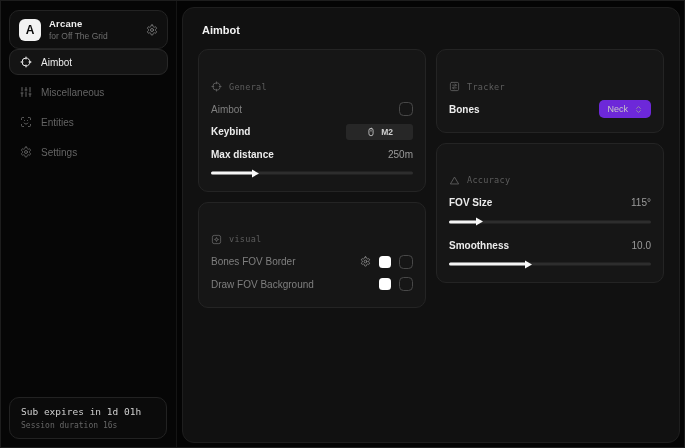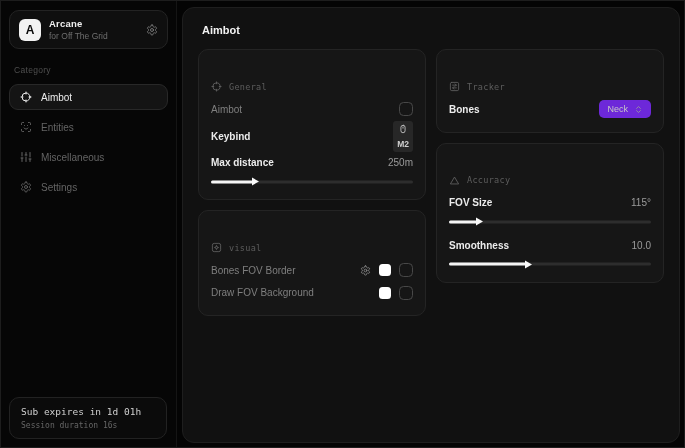--- a/index.html
+++ b/index.html
@@ -37,21 +37,21 @@
   .card-head { display:flex; align-items:center; gap:7px; color:#5d5d5d; font-family:"DejaVu Sans Mono", monospace; font-size:8.5px; letter-spacing:.3px; margin-bottom:6px;margin-top:20px; }
 
   .row { display:flex; align-items:center; justify-content:space-between; min-height:22.5px; }
   .lbl { font-size:10px; }
   .strong { color:#ececec; font-weight:700; }
   .dim { color:#7f7f7f; }
   .val { font-size:10px; color:#9b9b9b; }
 
   .checkbox { width:14px; height:14px; border:1.5px solid #484848; border-radius:4.5px; cursor:pointer; flex:0 0 auto; }
 
-  .kbadge { display:flex; align-items:center; gap:5px; background:#272727; border-radius:3px; padding:3px 4px; color:#cfcfcf; font-size:8.5px; font-weight:600; cursor:pointer;flex-direction:column; }
+  .kbadge { display:flex; align-items:center; gap:5px; background:#272727; border-radius:3px; padding:3px 20px; color:#cfcfcf; font-size:8.5px; font-weight:600; cursor:pointer; }
 
   .slider { position:relative; height:9px; margin:3px 0 2px; cursor:pointer; }
   .track { position:absolute; left:0; right:0; top:50%; transform:translateY(-50%); height:3px; border-radius:2px; background:#2d2d2d; }
   .fill { position:relative; height:100%; background:#f5f5f5; border-radius:2px; }
   .thumb { position:absolute; right:-6px; top:50%; transform:translateY(-50%); width:0; height:0; border-top:4px solid transparent; border-bottom:4px solid transparent; border-left:7px solid #fafafa; }
 
   .select-btn { display:flex; align-items:center; gap:6px; background:#6d28d9; border-radius:5px; padding:4px 8px; color:#c6c6c6; font-size:9px; cursor:pointer; }
   .select-btn svg { color:#9a9a9a; }
 
   .ctrls { display:flex; align-items:center; gap:8px; }
@@ -72,48 +72,32 @@
         <div class="brand-sub">for Off The Grid</div>
       </div>
       <span class="brand-gear">
         <svg width="12" height="12" viewBox="0 0 24 24" fill="none" stroke="currentColor" stroke-width="1.8" stroke-linecap="round" stroke-linejoin="round">
             <path d="M12.22 2h-.44a2 2 0 0 0-2 2v.18a2 2 0 0 1-1 1.73l-.43.25a2 2 0 0 1-2 0l-.15-.08a2 2 0 0 0-2.73.73l-.22.38a2 2 0 0 0 .73 2.73l.15.1a2 2 0 0 1 1 1.72v.51a2 2 0 0 1-1 1.74l-.15.09a2 2 0 0 0-.73 2.73l.22.38a2 2 0 0 0 2.73.73l.15-.08a2 2 0 0 1 2 0l.43.25a2 2 0 0 1 1 1.73V20a2 2 0 0 0 2 2h.44a2 2 0 0 0 2-2v-.18a2 2 0 0 1 1-1.73l.43-.25a2 2 0 0 1 2 0l.15.08a2 2 0 0 0 2.73-.73l.22-.39a2 2 0 0 0-.73-2.73l-.15-.08a2 2 0 0 1-1-1.74v-.5a2 2 0 0 1 1-1.74l.15-.09a2 2 0 0 0 .73-2.73l-.22-.38a2 2 0 0 0-2.73-.73l-.15.08a2 2 0 0 1-2 0l-.43-.25a2 2 0 0 1-1-1.73V4a2 2 0 0 0-2-2z"></path>
             <circle cx="12" cy="12" r="3"></circle>
           </svg>
       </span>
     </div>
 
-    <div class="cat">Category</div>
 
     <div class="nav-item sel">
       <span style="display:flex;">
         <svg width="12" height="12" viewBox="0 0 24 24" fill="none" stroke="currentColor" stroke-width="2" stroke-linecap="round">
             <circle cx="12" cy="12" r="8"></circle>
             <line x1="22" y1="12" x2="18" y2="12"></line>
             <line x1="6" y1="12" x2="2" y2="12"></line>
             <line x1="12" y1="6" x2="12" y2="2"></line>
             <line x1="12" y1="22" x2="12" y2="18"></line>
           </svg>
       </span>
       <span>Aimbot</span>
-    </div>
-
-    <div class="nav-item">
-      <span style="display:flex;">
-        <svg width="12" height="12" viewBox="0 0 24 24" fill="none" stroke="currentColor" stroke-width="2" stroke-linecap="round" stroke-linejoin="round">
-            <path d="M3 7V5a2 2 0 0 1 2-2h2"></path>
-            <path d="M17 3h2a2 2 0 0 1 2 2v2"></path>
-            <path d="M21 17v2a2 2 0 0 1-2 2h-2"></path>
-            <path d="M7 21H5a2 2 0 0 1-2-2v-2"></path>
-            <path d="M8 14s1.5 2 4 2 4-2 4-2"></path>
-            <path d="M9 9h.01"></path>
-            <path d="M15 9h.01"></path>
-          </svg>
-      </span>
-      <span>Entities</span>
     </div>
 
     <div class="nav-item">
       <span style="display:flex;">
         <svg width="12" height="12" viewBox="0 0 24 24" fill="none" stroke="currentColor" stroke-width="2" stroke-linecap="round">
             <line x1="4" y1="21" x2="4" y2="14"></line>
             <line x1="4" y1="10" x2="4" y2="3"></line>
             <line x1="12" y1="21" x2="12" y2="12"></line>
             <line x1="12" y1="8" x2="12" y2="3"></line>
             <line x1="20" y1="21" x2="20" y2="16"></line>
@@ -121,20 +105,35 @@
             <line x1="2" y1="14" x2="6" y2="14"></line>
             <line x1="10" y1="8" x2="14" y2="8"></line>
             <line x1="18" y1="16" x2="22" y2="16"></line>
           </svg>
       </span>
       <span>Miscellaneous</span>
     </div>
 
     <div class="nav-item">
       <span style="display:flex;">
+        <svg width="12" height="12" viewBox="0 0 24 24" fill="none" stroke="currentColor" stroke-width="2" stroke-linecap="round" stroke-linejoin="round">
+            <path d="M3 7V5a2 2 0 0 1 2-2h2"></path>
+            <path d="M17 3h2a2 2 0 0 1 2 2v2"></path>
+            <path d="M21 17v2a2 2 0 0 1-2 2h-2"></path>
+            <path d="M7 21H5a2 2 0 0 1-2-2v-2"></path>
+            <path d="M8 14s1.5 2 4 2 4-2 4-2"></path>
+            <path d="M9 9h.01"></path>
+            <path d="M15 9h.01"></path>
+          </svg>
+      </span>
+      <span>Entities</span>
+    </div>
+
+    <div class="nav-item">
+      <span style="display:flex;">
         <svg width="12" height="12" viewBox="0 0 24 24" fill="none" stroke="currentColor" stroke-width="1.8" stroke-linecap="round" stroke-linejoin="round">
             <path d="M12.22 2h-.44a2 2 0 0 0-2 2v.18a2 2 0 0 1-1 1.73l-.43.25a2 2 0 0 1-2 0l-.15-.08a2 2 0 0 0-2.73.73l-.22.38a2 2 0 0 0 .73 2.73l.15.1a2 2 0 0 1 1 1.72v.51a2 2 0 0 1-1 1.74l-.15.09a2 2 0 0 0-.73 2.73l.22.38a2 2 0 0 0 2.73.73l.15-.08a2 2 0 0 1 2 0l.43.25a2 2 0 0 1 1 1.73V20a2 2 0 0 0 2 2h.44a2 2 0 0 0 2-2v-.18a2 2 0 0 1 1-1.73l.43-.25a2 2 0 0 1 2 0l.15.08a2 2 0 0 0 2.73-.73l.22-.39a2 2 0 0 0-.73-2.73l-.15-.08a2 2 0 0 1-1-1.74v-.5a2 2 0 0 1 1-1.74l.15-.09a2 2 0 0 0 .73-2.73l-.22-.38a2 2 0 0 0-2.73-.73l-.15.08a2 2 0 0 1-2 0l-.43-.25a2 2 0 0 1-1-1.73V4a2 2 0 0 0-2-2z"></path>
             <circle cx="12" cy="12" r="3"></circle>
           </svg>
       </span>
       <span>Settings</span>
     </div>
 
     <div class="side-footer">
       <div class="exp">Sub expires in 1d 01h</div>

